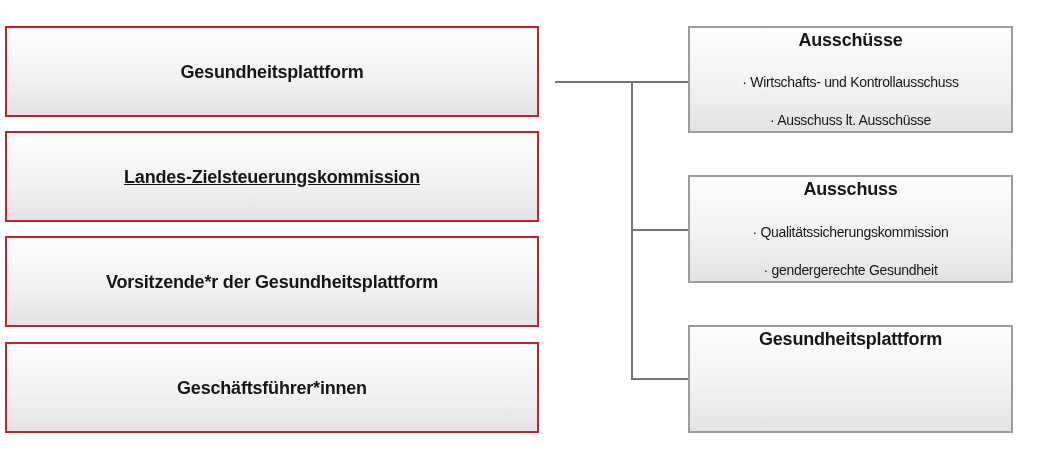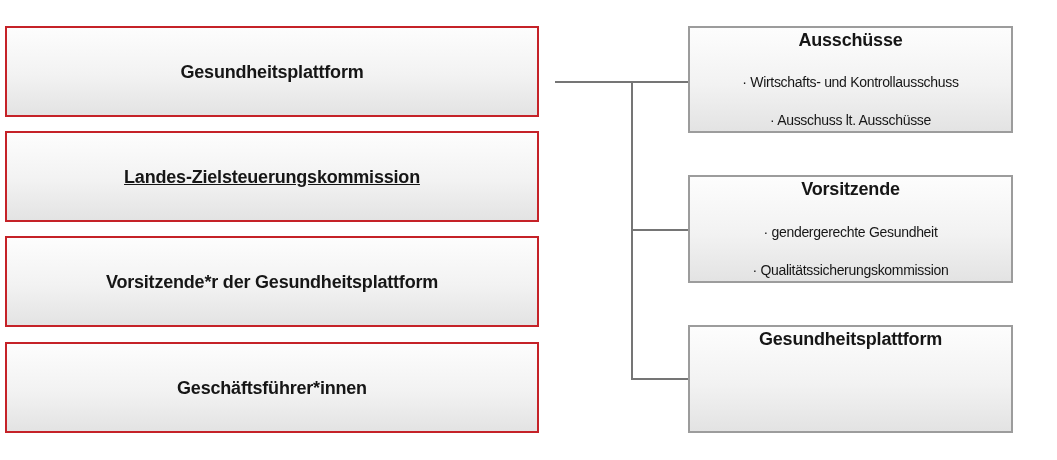--- a/index.html
+++ b/index.html
@@ -85,21 +85,21 @@
   <div class="connector" id="conn-trunk"></div>
   <div class="connector" id="conn-b2"></div>
   <div class="connector" id="conn-b3"></div>
 
   <div class="box right" id="box-r1">
     <span class="box-title">Ausschüsse</span>
     <span class="box-item">· Wirtschafts- und Kontrollausschuss</span>
     <span class="box-item">· Ausschuss lt. Ausschüsse</span>
   </div>
   <div class="box right" id="box-r2">
-    <span class="box-title">Vorsitzende</span>
+    <span class="box-title">Ausschuss</span>
+    <span class="box-item">· Qualitätssicherungskommission</span>
     <span class="box-item">· gendergerechte Gesundheit</span>
-    <span class="box-item">· Qualitätssicherungskommission</span>
   </div>
   <div class="box right" id="box-r3">
     <span class="box-title" style="margin-bottom:0">Gesundheitsplattform</span>
   </div>
 
 </div>
 
 </body></html>

